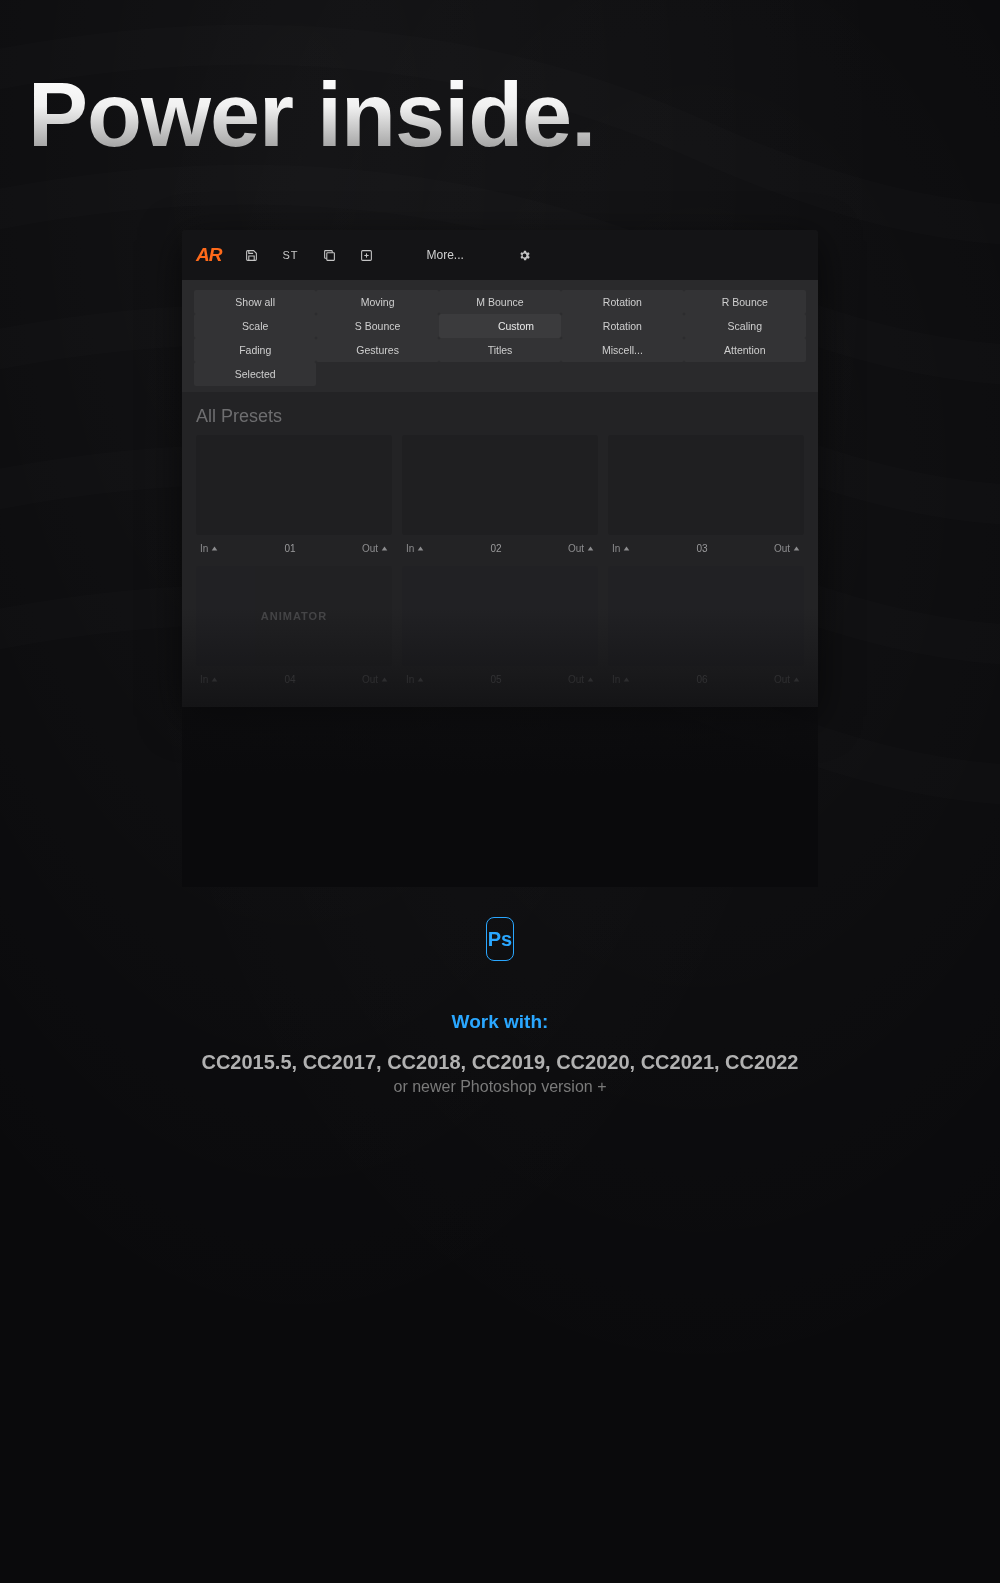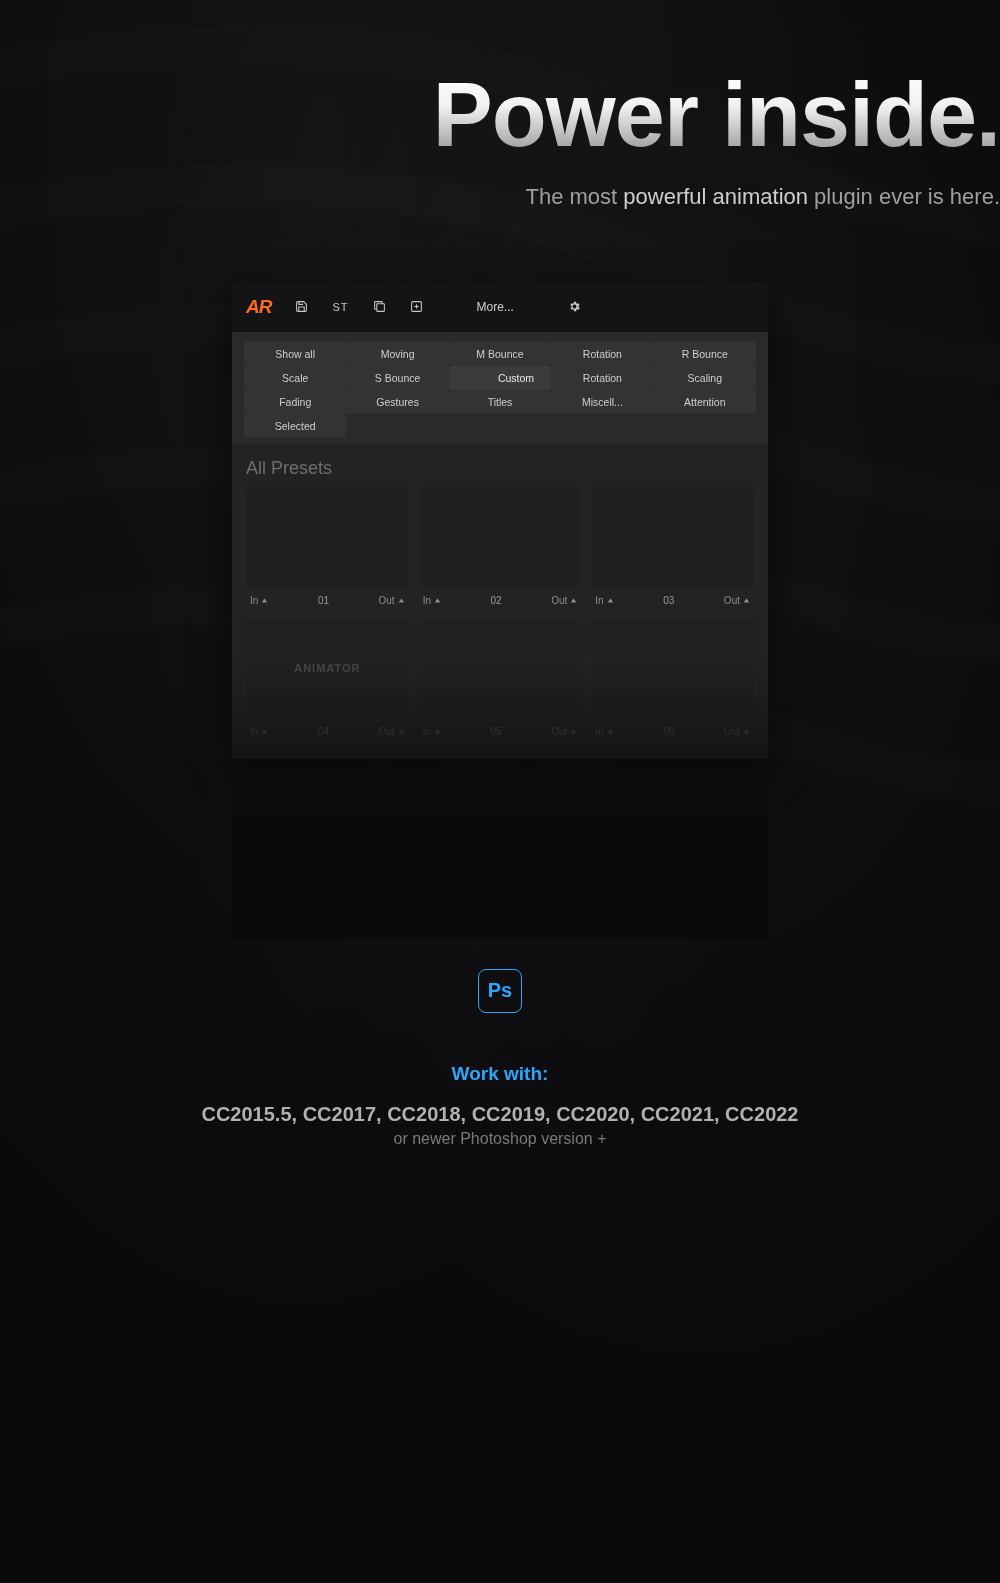--- a/index.html
+++ b/index.html
@@ -12,21 +12,21 @@
     background:
       radial-gradient(ellipse at 30% 10%, rgba(255,255,255,0.04), transparent 60%),
       radial-gradient(ellipse at 70% 30%, rgba(255,255,255,0.03), transparent 60%),
       #0a0a0c;
     z-index:0;
   }
   .bg svg { position:absolute; inset:0; opacity:0.25; }
   .content { position:relative; z-index:1; width:100%; height:100%; }
 
   
-  .hero { text-align:right; padding-top:70px;margin-left:28px; }
+  .hero { text-align:left; padding-top:70px;margin-left:28px; }
   .hero h1 {
     font-size:90px; font-weight:800; letter-spacing:-1px;
     background: linear-gradient(180deg,#ffffff 0%,#f1f1f1 40%,#8e8e8e 100%);
     -webkit-background-clip:text; background-clip:text; color:transparent;
     line-height:1;
   }
   .hero .sub { margin-top:22px; font-size:22px; color:#9f9f9f; line-height:1.35; font-weight:400;}
   .hero .sub .em { color:#cfcfcf; }
 
   .compat-wrap { display:flex; justify-content:center; margin-top:70px; }
@@ -35,21 +35,21 @@
     padding:14px 4px; border-bottom:1.5px solid #c4501a;
     color:#e6e6e6; font-size:16px; font-weight:600;
   }
   .compat .label { font-weight:700; }
   .compat .os { display:flex; align-items:center; gap:8px; font-weight:600; }
   .compat svg { display:block; }
 
   
   .panel-wrap { display:flex; justify-content:center; margin-top:70px; }
   .panel {
-    width:536px; background:#1b1b1d; border-radius:4px;
+    width:636px; background:#1b1b1d; border-radius:4px;
     box-shadow: 0 10px 40px rgba(0,0,0,0.6);
     position:relative;
   }
   .panel::after{
     content:""; position:absolute; left:0; right:0; bottom:-180px; height:280px;
     background:linear-gradient(180deg, rgba(10,10,12,0) 0%, rgba(10,10,12,1) 60%);
     pointer-events:none;
   }
 
   .toolbar {
@@ -80,21 +80,21 @@
   .thumbnl { height:100px; background:#1f1f21; border-radius:3px; display:flex; align-items:center; justify-content:center; color:#8a8a8c; font-size:11px; font-weight:700; letter-spacing:1px;}
   .thumbnl.dim { color:#4c4c4e; }
   .meta { display:flex; align-items:flex-start; justify-content:space-between; padding:8px 4px 2px; font-size:10px; color:#8c8c8e;}
   .meta .num { color:#9a9a9c; font-size:10px;}
   .meta .io { display:flex; align-items:center; gap:3px;}
   .meta .io svg{display:block;}
   .row2 .thumbnl, .row2 .meta { opacity:0.35; }
 
   
   .bottom { text-align:center; margin-top:210px; }
-  .ps-badge { width:44px; height:44px; border:1.5px solid #2aa7ff; border-radius:8px; margin:0 auto; display:flex; align-items:center; justify-content:center; color:#2aa7ff; font-weight:700; font-size:20px;}
+  .ps-badge { width:28px; height:44px; border:1.5px solid #2aa7ff; border-radius:8px; margin:0 auto; display:flex; align-items:center; justify-content:center; color:#2aa7ff; font-weight:700; font-size:20px;}
   .work { margin-top:50px; color:#2aa7ff; font-size:19px; font-weight:600;}
   .versions { margin-top:18px; color:#b1b1b1; font-size:20px; font-weight:600;}
   .versions .sub2 { display:block; color:#7a7a7a; font-size:16px; font-weight:400; margin-top:4px;}
 </style>
 </head>
 <body>
 
 <div class="bg">
   <svg viewBox="0 0 1000 1583" preserveAspectRatio="none">
     <g stroke="#2b2b2e" stroke-width="40" fill="none" opacity="0.35">
@@ -104,23 +104,20 @@
       <path d="M-200 540 Q 300 380 700 560 T 1300 540"></path>
       <path d="M-200 680 Q 300 520 700 700 T 1300 680"></path>
     </g>
   </svg>
 </div>
 
 <div class="content">
 
   <div class="hero">
     <h1>Power inside.</h1>
-    <div class="sub">
-      <span>The most </span><span class="em">powerful animation</span><span> plugin ever is here.</span>
-    </div>
   </div>
 
 
   <div class="panel-wrap">
     <div class="panel">
 
       <div class="toolbar">
         <span class="ar">AR</span>
         <span class="ticon">
           <svg width="13" height="13" viewBox="0 0 24 24" fill="none" stroke="#c4c4c4" stroke-width="2">

